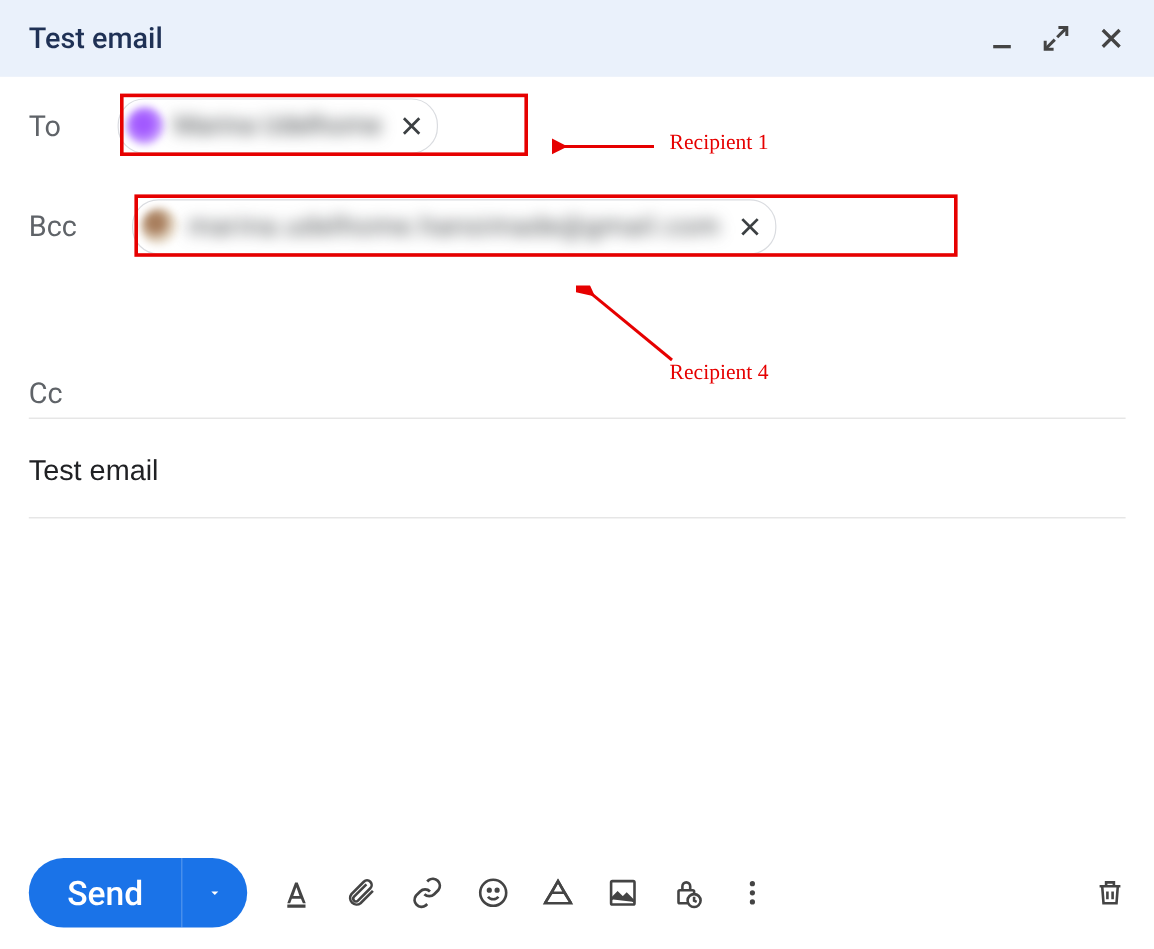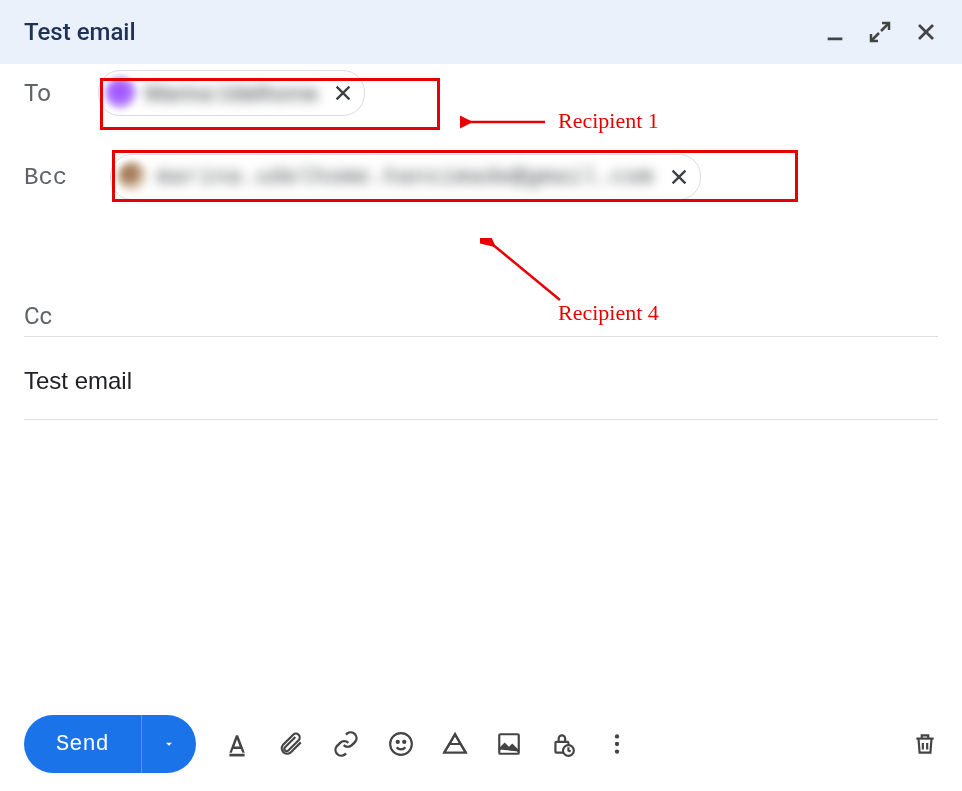--- a/index.html
+++ b/index.html
@@ -34,25 +34,25 @@
       display: flex;
       align-items: center;
       justify-content: center;
     }
     .compose-body {
       padding: 0 24px;
     }
     .recipient-row {
       display: flex;
       align-items: center;
-      padding: 6px 0 10px 0;
+      padding: 18px 0 10px 0;
       gap: 30px;
       position: relative;
     }
-    .recipient-row.bcc { padding-top: 28px; font-family: Liberation Mono, monospace; }
+    .recipient-row.bcc { padding-top: 28px; }
     .recipient-label {
       font-size: 24px;
       color: #5f6368;
       width: 44px;
     }
     .chip {
       display: flex;
       align-items: center;
       border: 1px solid #dadce0;
       border-radius: 22px;
@@ -125,28 +125,27 @@
       background: #1a73e8;
       color: #fff;
       border-radius: 32px;
       display: flex;
       align-items: center;
       overflow: hidden;
       height: 58px;
     }
     .send-main {
       padding: 12px 32px;
-      font-size: 22px;
+      font-size: 28px;
       font-weight: 500;
       cursor: pointer;
       border-right: 1px solid rgba(255,255,255,0.25);
       height: 100%;
       display: flex;
       align-items: center;
-      font-family: Liberation Mono, monospace;
     }
     .send-dropdown {
       padding: 0 20px;
       cursor: pointer;
       height: 100%;
       display: flex;
       align-items: center;
     }
     .tool-icon {
       cursor: pointer;
@@ -154,21 +153,21 @@
       display: flex;
       align-items: center;
       justify-content: center;
     }
     .toolbar .spacer { flex: 1; }
     
     .annotation {
       position: absolute;
       color: #e60000;
       font-family: Georgia, 'Times New Roman', serif;
-      font-size: 22px;
+      font-size: 18px;
       pointer-events: none;
     }
     .arrow-svg { position: absolute; pointer-events: none; }
   </style>
 </head>
 <body>
 
 <div class="compose-header">
   <div class="compose-header-title">Test email</div>
   <div class="compose-header-actions">

